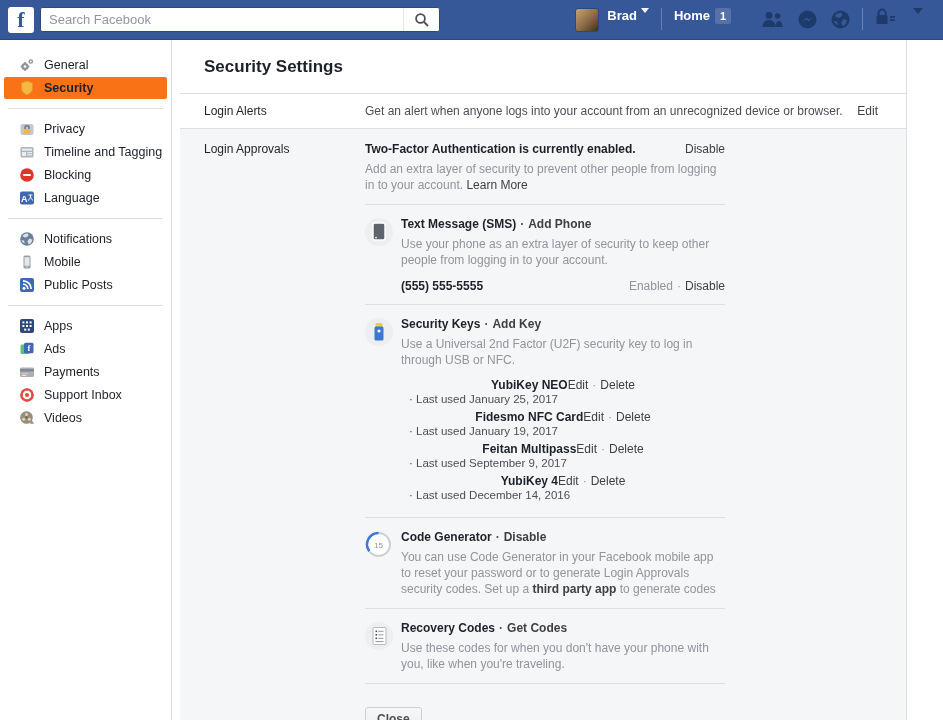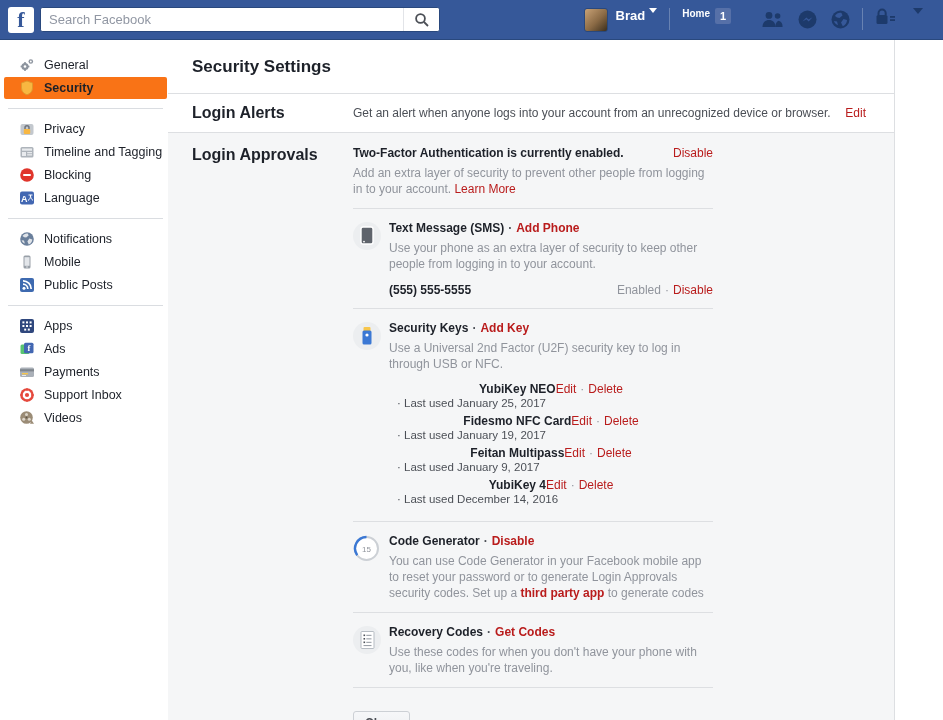--- a/index.html
+++ b/index.html
@@ -1,18 +1,18 @@
 <!DOCTYPE html>
 <html><head>
 <meta charset="utf-8">
 <style>
   * { margin:0; padding:0; box-sizing:border-box; }
   html,body { width:943px; height:720px; overflow:hidden; background:#fff;
     font-family:"Liberation Sans", sans-serif; font-size:12px; color:#1d2129; }
-  a { text-decoration:none; color:#b91c1c; cursor:pointer; }
+  a { text-decoration:none; color:#404040; cursor:pointer; }
   .b { font-weight:bold; }
 
   
   .topbar { position:absolute; left:0; top:0; width:943px; height:40px;
     background:#365899; border-bottom:1px solid #29487d; display:flex; align-items:center; }
   .fb-logo { width:26px; height:26px; margin-left:8px; background:#fff; border-radius:3px;
     color:#365899; font-weight:bold; font-size:22px; text-align:center; line-height:25px;
     font-family:"Liberation Serif", serif; cursor:pointer; }
   .search-wrap { display:flex; margin-left:6px; height:25px; width:400px;
     background:#fff; border-radius:3px; border:1px solid #29487d; overflow:hidden; }
@@ -23,45 +23,45 @@
     display:flex; align-items:center; justify-content:center; cursor:pointer; }
   .tb-right { margin-left:auto; margin-right:20px; display:flex; }
   .avatar { width:24px; height:24px; border-radius:3px; cursor:pointer;
     background:linear-gradient(135deg,#c9a276 0%,#8a6a45 55%,#3c2f1d 100%); border:1px solid #29487d; }
   .tb-name { color:#fff; font-weight:bold; font-size:13px; margin:0 4px 0 8px; cursor:pointer; }
   .caret-w { width:0; height:0; border-left:4px solid transparent; border-right:4px solid transparent;
     border-top:5px solid #fff; display:inline-block; cursor:pointer; }
   .caret-n { width:0; height:0; border-left:5px solid transparent; border-right:5px solid transparent;
     border-top:6px solid #1d3a6b; display:inline-block; cursor:pointer; }
   .tb-sep { width:1px; height:22px; background:rgba(255,255,255,.25); margin:0 12px; }
-  .tb-home { color:#fff; font-weight:bold; font-size:10px; cursor:pointer; }
+  .tb-home { color:#fff; font-weight:bold; font-size:13px; cursor:pointer; }
   .tb-badge { display:inline-block; min-width:16px; height:16px; margin-left:5px; padding:0 4px;
     background:#5670a8; border-radius:2px; color:#fff; font-size:11px; font-weight:bold;
     text-align:center; line-height:16px; }
   .jewels { display:flex; align-items:center; gap:14px; margin:0 0 0 30px; }
   .jewel { cursor:pointer; display:flex; }
 
   
   .sidebar { position:absolute; left:0; top:40px; width:172px; height:680px;
     background:#fff; border-right:1px solid #dddfe2; padding-top:14px; }
   .side-item { display:flex; align-items:center; height:22px; padding-left:14px;
     margin:0 4px 1px 4px; border-radius:2px; cursor:pointer; font-size:12.5px; color:#1d2129; }
   .side-item .lbl { margin-left:9px; }
   .side-item.active { background:#f97316; font-weight:bold; }
   .side-item .ic { width:17px; height:17px; display:flex; align-items:center; justify-content:center; }
   .side-div { border-top:1px solid #dadde1; margin:9px 8px; }
 
   
-  .main { position:absolute; left:168px; top:40px; width:727px; height:680px;
+  .main { position:absolute; left:180px; top:40px; width:727px; height:680px;
     background:#fff; border-right:1px solid #dddfe2; overflow:hidden; }
   .page-title { font-size:17px; font-weight:bold; padding:17px 24px 16px; color:#1d2129; }
 
   .alerts-row { display:flex; align-items:center; border-top:1px solid #dddfe2;
     padding:10px 28px 10px 24px; background:#fff; }
-  .col1 { width:161px; flex:none; font-weight:bold; font-size:16px; color:#1d2129; }
+  .col1 { width:161px; flex:none; font-weight:normal; font-size:12px; color:#1d2129; }
   .alerts-desc { flex:1; color:#4b4f56; }
   .edit-link { margin-left:12px; }
 
   .approvals { background:#f5f6f7; border-top:1px solid #dddfe2; padding:13px 0 18px; }
   .sec-row { display:flex; padding-left:24px; }
   .col2 { width:360px; flex:none; }
   .status-line { display:flex; justify-content:space-between; align-items:baseline; }
   .status-text { font-weight:bold; color:#1d2129; }
   .para { color:#90949c; line-height:16px; margin-top:5px; }
   .sub-div { border-top:1px solid #dddfe2; margin:11px 0 12px 185px; width:360px; }
@@ -399,21 +399,21 @@
               <span class="b">Fidesmo NFC Card</span>
               <span><a>Edit</a><span class="dot">·</span><a>Delete</a></span>
             </div>
             <div class="key-last">· Last used January 19, 2017</div>
           </div>
           <div>
             <div class="key-line">
               <span class="b">Feitan Multipass</span>
               <span><a>Edit</a><span class="dot">·</span><a>Delete</a></span>
             </div>
-            <div class="key-last">· Last used January 9, 2017</div>
+            <div class="key-last">· Last used September 9, 2017</div>
           </div>
           <div>
             <div class="key-line">
               <span class="b">YubiKey 4</span>
               <span><a>Edit</a><span class="dot">·</span><a>Delete</a></span>
             </div>
             <div class="key-last">· Last used December 14, 2016</div>
           </div>
         </div>
       </div>

